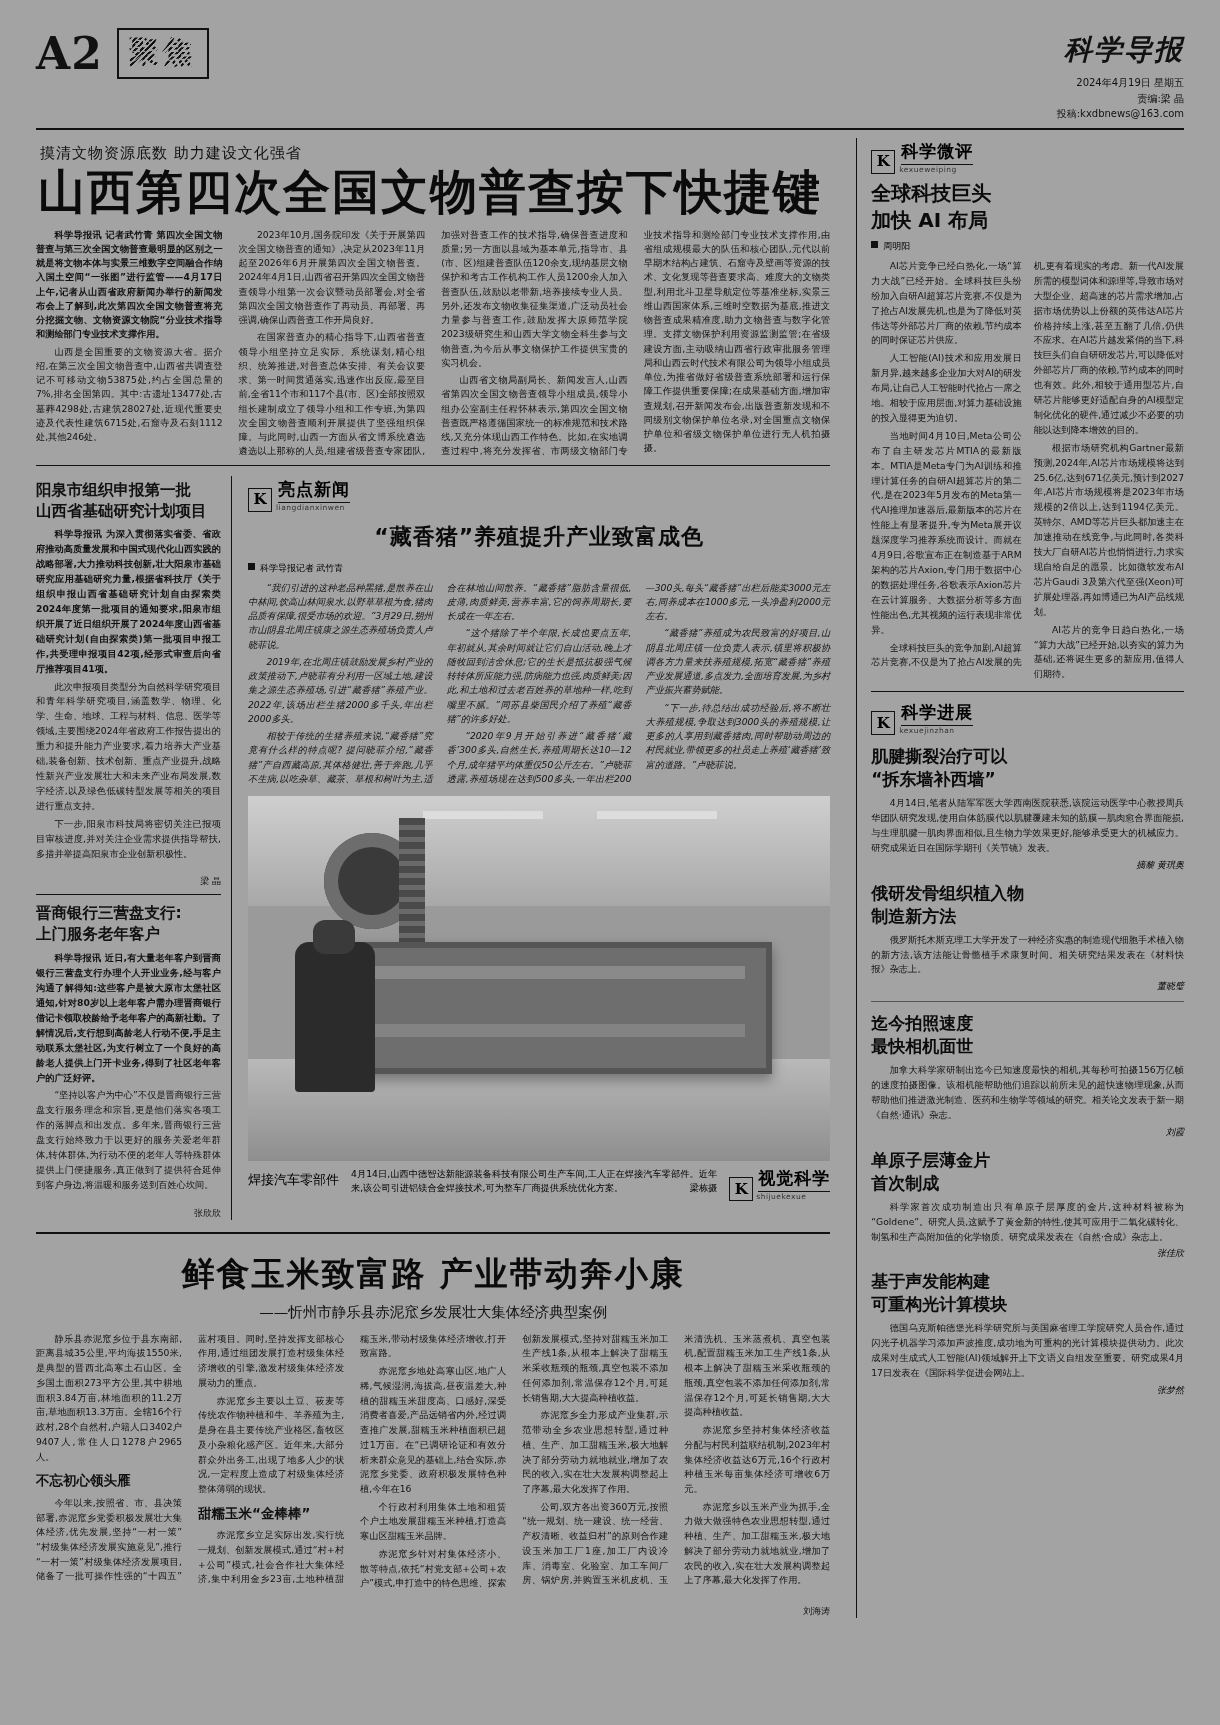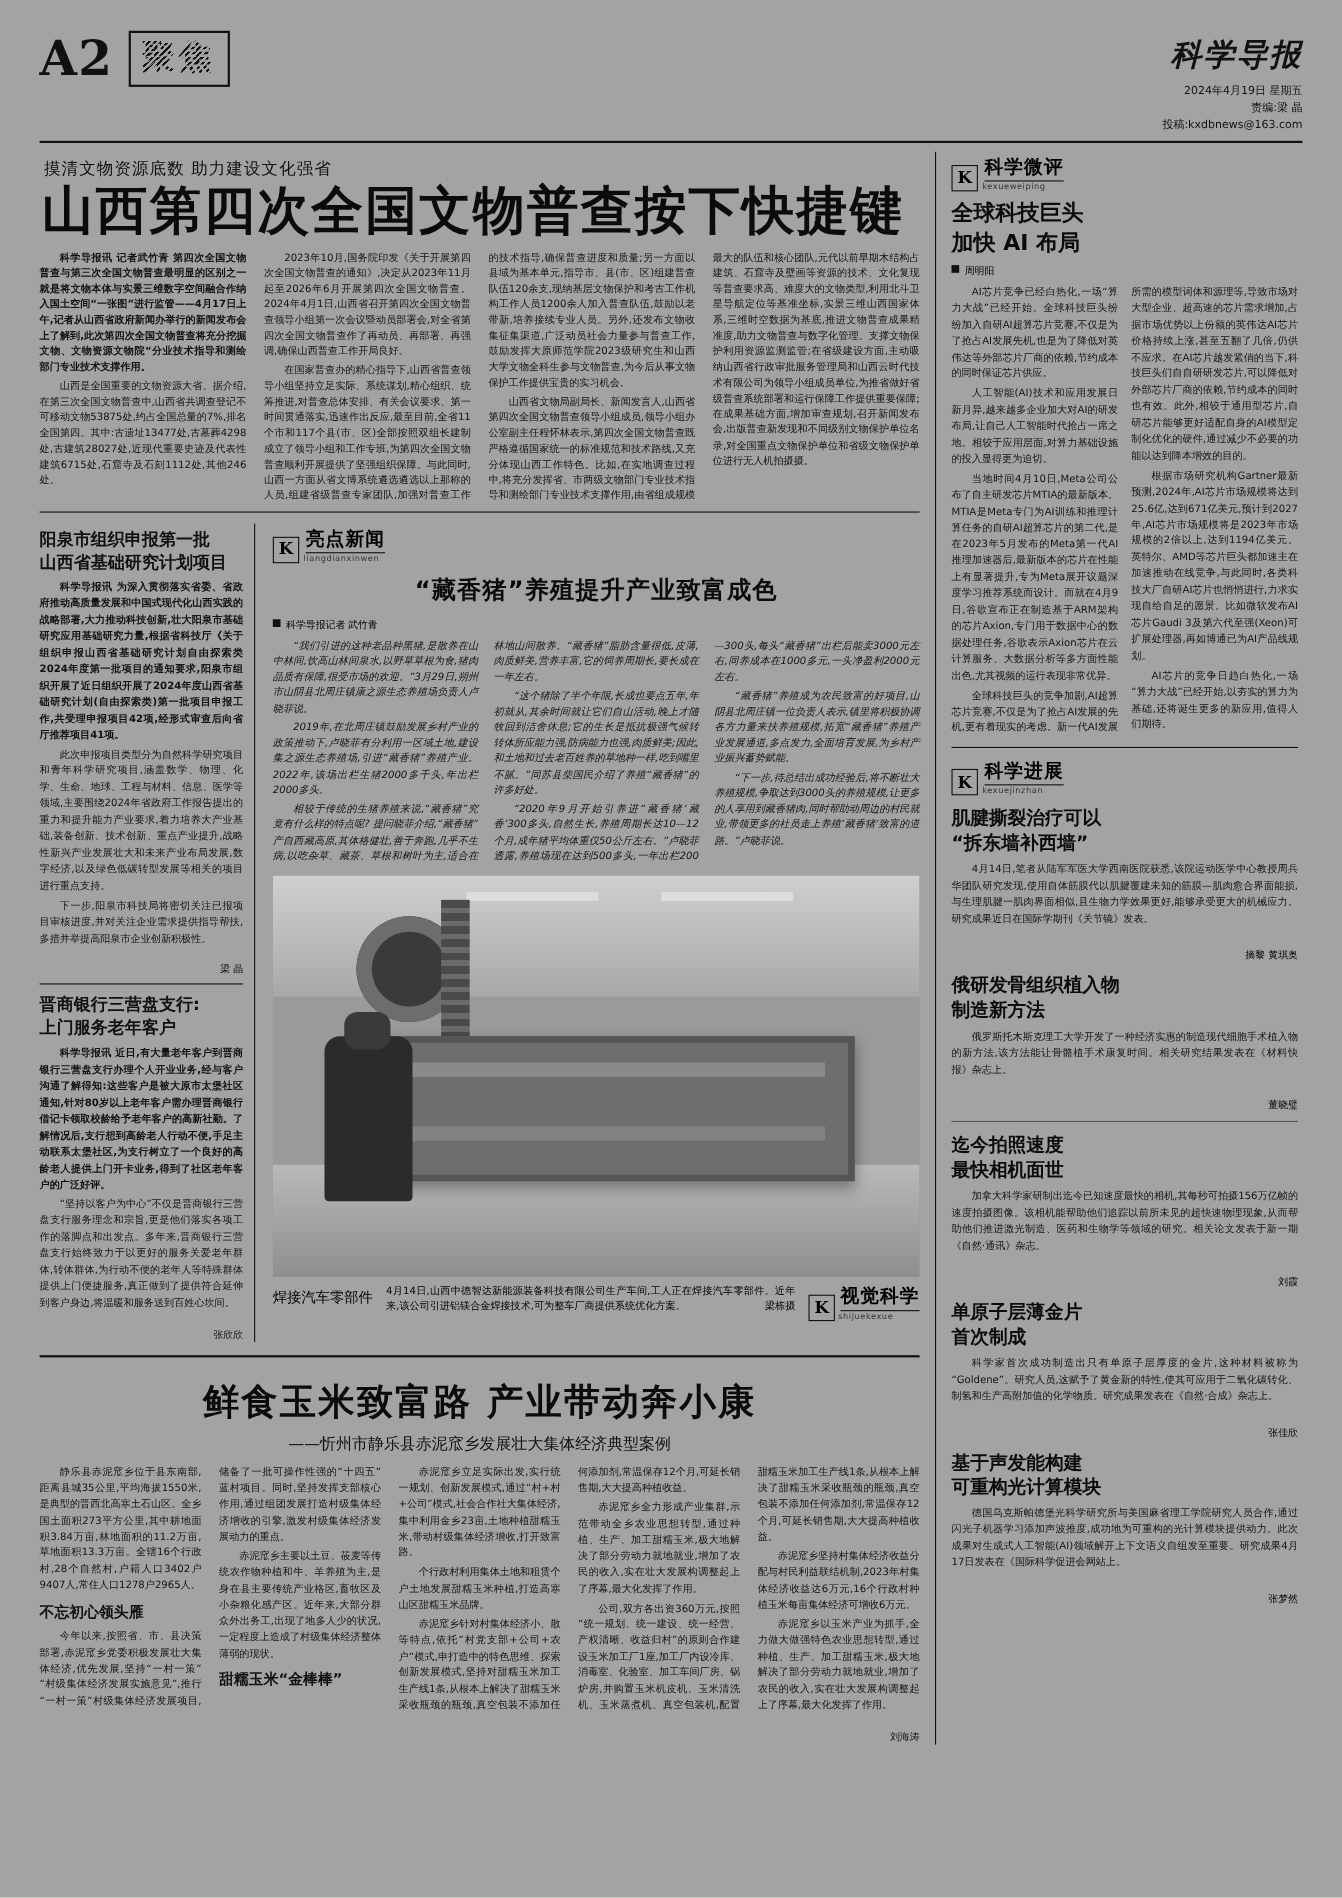--- a/index.html
+++ b/index.html
@@ -16,21 +16,21 @@
   .page-no{font-family:"DejaVu Serif","Liberation Serif",serif;font-size:44px;font-weight:700;letter-spacing:1px;color:#111;line-height:1;}
   .focus-box{border:2px solid #111;padding:2px 10px 4px 10px;position:relative;}
   .focus-text{font-family:"DejaVu Serif","Liberation Serif",serif;font-size:30px;font-weight:700;letter-spacing:4px;color:#111;
     background:repeating-linear-gradient(135deg,#111 0 2px,transparent 2px 4px);
     -webkit-background-clip:text;background-clip:text;color:transparent;}
   .mh-right{text-align:right;font-size:10px;color:#111;line-height:1.55;}
   .paper-title{font-family:"DejaVu Serif","Liberation Serif",serif;font-size:28px;font-weight:700;
     letter-spacing:2px;font-style:italic;margin-bottom:4px;}
   .mh-meta span{display:block;}
   
-  .content{display:flex;gap:4px;margin-top:8px;}
+  .content{display:flex;gap:16px;margin-top:8px;}
   .col-main{width:810px;padding-right:10px;box-sizing:border-box;}
   .col-side{width:330px;border-left:1px solid #111;padding-left:14px;box-sizing:border-box;}
   
   .kicker{font-size:15px;color:#111;margin:6px 0 4px 4px;letter-spacing:1px;}
   .headline{font-size:47px;font-weight:700;letter-spacing:2px;line-height:1.08;color:#0b0b0b;
     font-family:"DejaVu Sans","Liberation Sans",sans-serif;margin:2px 0 10px 2px;}
   .rule{border-top:1px solid #111;margin:6px 0 8px 0;}
   .rule-thin{border-top:1px solid #555;margin:8px 0;}
   
   .cols4{column-count:4;column-gap:16px;column-rule:0;font-size:9.2px;line-height:1.55;text-align:justify;color:#111;}
@@ -77,21 +77,21 @@
   .cap-k{display:flex;align-items:flex-end;gap:5px;}
   
   .bottom{border-top:2px solid #111;margin-top:12px;padding-top:18px;}
   .bt-title{font-size:33px;font-weight:700;text-align:center;letter-spacing:2px;color:#0b0b0b;}
   .bt-sub{font-size:14.5px;text-align:center;margin:6px 0 10px 0;color:#111;}
   .bt-h{font-size:13.5px;font-weight:700;margin:6px 0 4px 0;}
   
   .side-h{font-size:20px;font-weight:700;line-height:1.35;margin:6px 0 6px 0;color:#0b0b0b;}
   .side-h2{font-size:17px;font-weight:700;line-height:1.35;margin:10px 0 5px 0;color:#0b0b0b;}
   .side-body{font-size:9.2px;line-height:1.62;text-align:justify;color:#111;}
-  .side-byline{text-align:right;font-size:9px;margin-top:18px;}
+  .side-byline{text-align:right;font-size:9px;margin-top:3px;font-style:italic;}
   .side-2col{column-count:2;column-gap:12px;}
   .hr-dark{border-top:1px solid #111;margin:9px 0;}
 </style>
 </head>
 <body>
 
 <div class="page">
 
   <div class="masthead">
     <div class="mh-left">
@@ -205,20 +205,21 @@
       <div class="bottom">
         <div class="bt-title">鲜食玉米致富路  产业带动奔小康</div>
         <div class="bt-sub">——忻州市静乐县赤泥窊乡发展壮大集体经济典型案例</div>
         <div class="cols5">
           <p class="para">静乐县赤泥窊乡位于县东南部,距离县城35公里,平均海拔1550米,是典型的晋西北高寒土石山区。全乡国土面积273平方公里,其中耕地面积3.84万亩,林地面积的11.2万亩,草地面积13.3万亩。全辖16个行政村,28个自然村,户籍人口3402户9407人,常住人口1278户2965人。</p>
           <div class="bt-h">不忘初心领头雁</div>
           <p class="para">今年以来,按照省、市、县决策部署,赤泥窊乡党委积极发展壮大集体经济,优先发展,坚持“一村一策”“村级集体经济发展实施意见”,推行“一村一策”村级集体经济发展项目,储备了一批可操作性强的“十四五”蓝村项目。同时,坚持发挥支部核心作用,通过组团发展打造村级集体经济增收的引擎,激发村级集体经济发展动力的重点。</p>
           <p class="para">赤泥窊乡主要以土豆、莜麦等传统农作物种植和牛、羊养殖为主,是身在县主要传统产业格区,畜牧区及小杂粮化感产区。近年来,大部分群众外出务工,出现了地多人少的状况,一定程度上造成了村级集体经济整体薄弱的现状。</p>
           <div class="bt-h">甜糯玉米“金棒棒”</div>
           <p class="para">赤泥窊乡立足实际出发,实行统一规划、创新发展模式,通过“村+村+公司”模式,社会合作社大集体经济,集中利用金乡23亩,土地种植甜糯玉米,带动村级集体经济增收,打开致富路。</p>
+          <p class="para">赤泥窊乡地处高寒山区,地广人稀,气候湿润,海拔高,昼夜温差大,种植的甜糯玉米甜度高、口感好,深受消费者喜爱,产品远销省内外,经过调查推广发展,甜糯玉米种植面积已超过1万亩。在“已调研论证和有效分析来群众意见的基础上,结合实际,赤泥窊乡党委、政府积极发展特色种植,今年在16</p>
           <p class="para">个行政村利用集体土地和租赁个户土地发展甜糯玉米种植,打造高寒山区甜糯玉米品牌。</p>
           <p class="para">赤泥窊乡针对村集体经济小、散等特点,依托“村党支部+公司+农户”模式,申打造中的特色思维、探索创新发展模式,坚持对甜糯玉米加工生产线1条,从根本上解决了甜糯玉米采收瓶颈的瓶颈,真空包装不添加任何添加剂,常温保存12个月,可延长销售期,大大提高种植收益。</p>
           <p class="para">赤泥窊乡全力形成产业集群,示范带动全乡农业思想转型,通过种植、生产、加工甜糯玉米,极大地解决了部分劳动力就地就业,增加了农民的收入,实在壮大发展构调整起上了序幕,最大化发挥了作用。</p>
           <p class="para">公司,双方各出资360万元,按照“统一规划、统一建设、统一经营、产权清晰、收益归村”的原则合作建设玉米加工厂1座,加工厂内设冷库、消毒室、化验室、加工车间厂房、锅炉房,并购置玉米机皮机、玉米清洗机、玉米蒸煮机、真空包装机,配置甜糯玉米加工生产线1条,从根本上解决了甜糯玉米采收瓶颈的瓶颈,真空包装不添加任何添加剂,常温保存12个月,可延长销售期,大大提高种植收益。</p>
           <p class="para">赤泥窊乡坚持村集体经济收益分配与村民利益联结机制,2023年村集体经济收益达6万元,16个行政村种植玉米每亩集体经济可增收6万元。</p>
           <p class="para">赤泥窊乡以玉米产业为抓手,全力做大做强特色农业思想转型,通过种植、生产、加工甜糯玉米,极大地解决了部分劳动力就地就业,增加了农民的收入,实在壮大发展构调整起上了序幕,最大化发挥了作用。</p>
         </div>
         <div class="byline">刘海涛</div>
       </div>
     </div>

